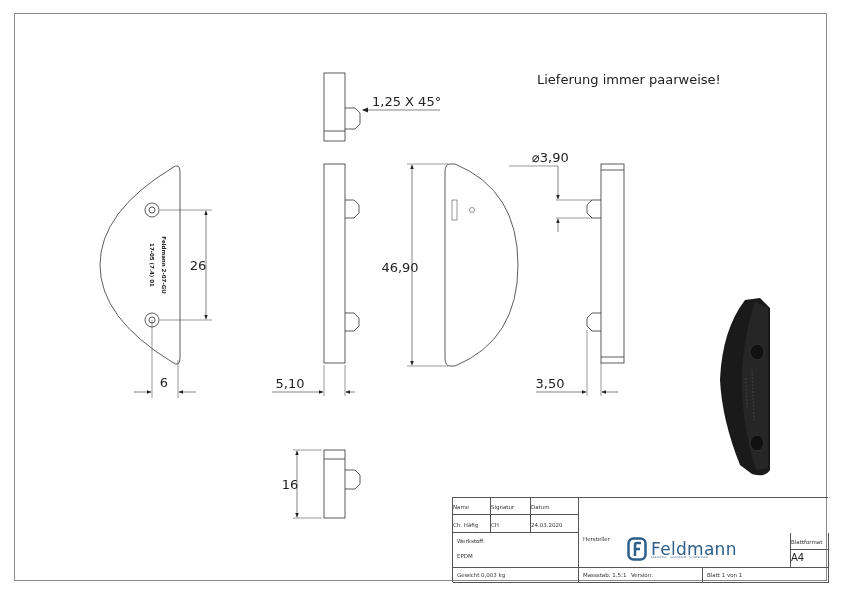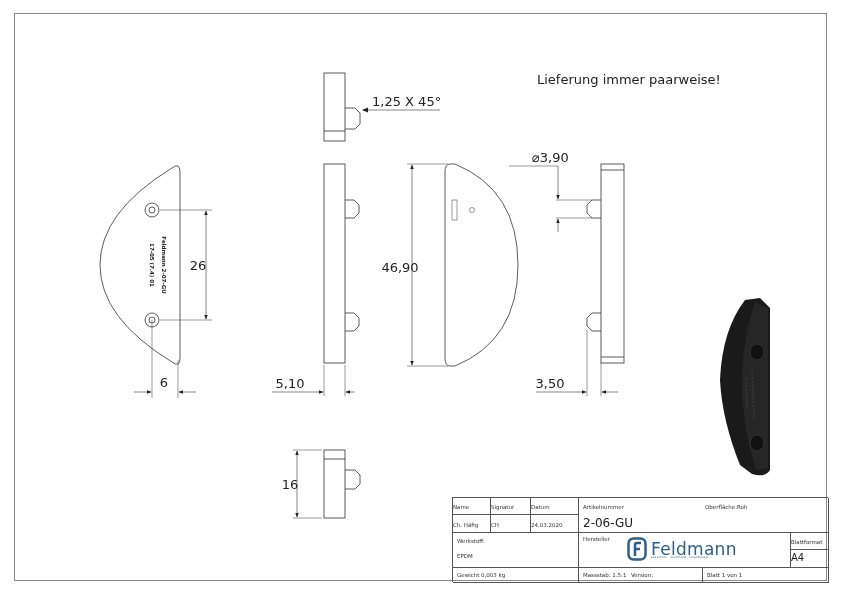--- a/index.html
+++ b/index.html
@@ -138,26 +138,20 @@
       </div>
     <div class="cell" style="left:0;top:17px;width:38px;height:18px">
         <span class="lbl c" style="top:7px">Ch. Häfig</span>
       </div>
     <div class="cell" style="left:38px;top:17px;width:40px;height:18px">
         <span class="lbl c" style="top:7px">CH</span>
       </div>
     <div class="cell" style="left:78px;top:17px;width:48px;height:18px">
         <span class="lbl c" style="top:7px">24.03.2020</span>
       </div>
-    <div class="cell" style="left:126px;top:0;width:250px;height:35px">
-      <span class="lbl" style="left:4px;top:6px">Artikelnummer</span>
-      <span class="lbl" style="left:126px;top:6px">Oberfläche:</span>
-      <span class="lbl" style="left:158px;top:6px">Roh</span>
-      <span class="lbl big" style="left:4px;top:18px">2-06-GU</span>
-    </div>
     <div class="cell" style="left:0;top:35px;width:126px;height:35px">
       <span class="lbl" style="left:4px;top:5px">Werkstoff:</span>
       <span class="lbl" style="left:4px;top:20px">EPDM</span>
     </div>
     <div class="cell" style="left:126px;top:35px;width:212px;height:35px">
       <span class="lbl" style="left:4px;top:3px">Hersteller</span>
     </div>
     <div class="logo">
       <svg width="20" height="24" viewBox="0 0 20 24">
         <rect x="1.5" y="1.5" width="17" height="21" rx="5" fill="none" stroke="#2d5f8a" stroke-width="2.5"></rect>

